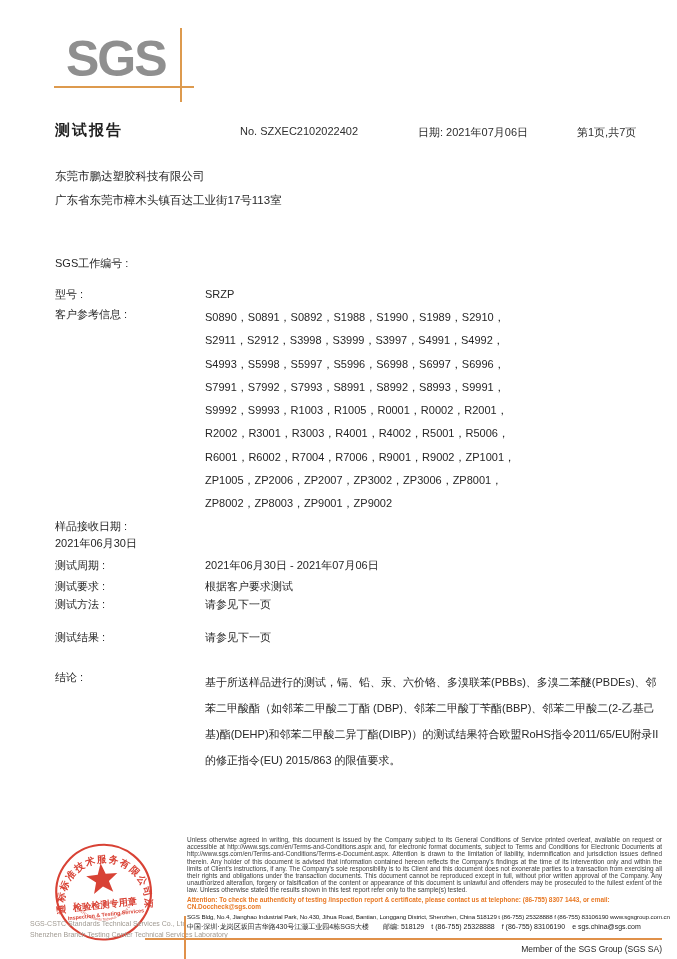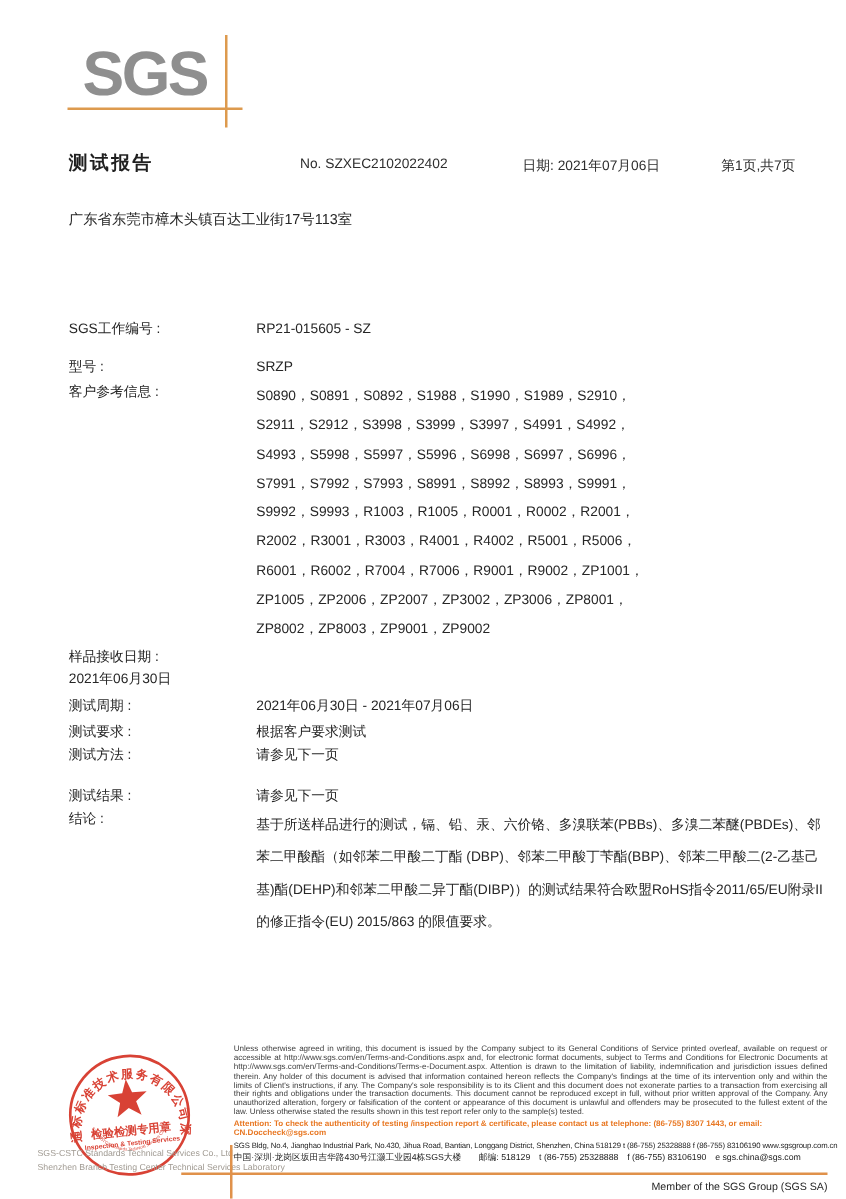--- a/index.html
+++ b/index.html
@@ -27,21 +27,21 @@
   .field-label{width:150px;flex:none;}
   .field-value{flex:1;white-space:pre-line;}
   .row-jobno{margin-bottom:14px;}
   .row-model{margin-bottom:3px;}
   .row-clientref{margin-bottom:2px;}
   .row-clientref .field-value{line-height:23.3px;}
   .row-received{margin-bottom:5px;flex-direction:column;}
   .row-period{margin-bottom:4px;}
   .row-request{margin-bottom:1px;}
   .row-method{margin-bottom:16px;}
-  .row-result{margin-bottom:1px;}
+  .row-result{margin-bottom:23px;}
   .row-conclusion .field-value{line-height:26px;width:455px;white-space:normal;}
   
   .stamp{position:absolute;left:46px;top:838px;width:116px;height:116px;transform:rotate(-6deg);opacity:.93;}
   .cstc-lines{position:absolute;left:30px;top:918px;font-size:7px;line-height:11px;color:#a09a92;white-space:nowrap;}
   .legal-block{position:absolute;left:187px;top:836px;width:475px;}
   .legal-text{font-size:6.45px;line-height:7.2px;text-align:justify;color:#3c3c3c;}
   .attention-text{margin-top:2px;font-size:6.45px;line-height:7.3px;font-weight:bold;color:#e87722;}
   .addr1{margin-top:2px;font-size:6.2px;line-height:10px;color:#222;white-space:nowrap;letter-spacing:-0.1px;}
   .addr2{font-size:7px;line-height:10px;color:#222;white-space:nowrap;}
   .footer-vline{position:absolute;left:184px;top:916px;width:1.5px;height:43px;background:#e0914a;}
@@ -54,28 +54,28 @@
 <div class="logo-text">SGS</div>
 <div class="logo-vline"></div>
 <div class="logo-hline"></div>
 
 <div class="report-title">测试报告</div>
 <div class="report-no">No. SZXEC2102022402</div>
 <div class="report-date">日期: 2021年07月06日</div>
 <div class="report-page">第1页,共7页</div>
 
 <div class="applicant">
+  <div>东莞市鹏达塑胶科技有限公司</div>
   <div>广东省东莞市樟木头镇百达工业街17号113室</div>
 </div>
 
 <div class="content">
 
   <div class="field-row row-jobno">
     <div class="field-label">SGS工作编号 :</div>
-    <div class="field-value">RP21-015605 - SZ</div>
   </div>
 
   <div class="field-row row-model">
     <div class="field-label">型号 :</div>
     <div class="field-value">SRZP</div>
   </div>
 
   <div class="field-row row-clientref">
     <div class="field-label">客户参考信息 :</div>
     <div class="field-value">S0890，S0891，S0892，S1988，S1990，S1989，S2910，

